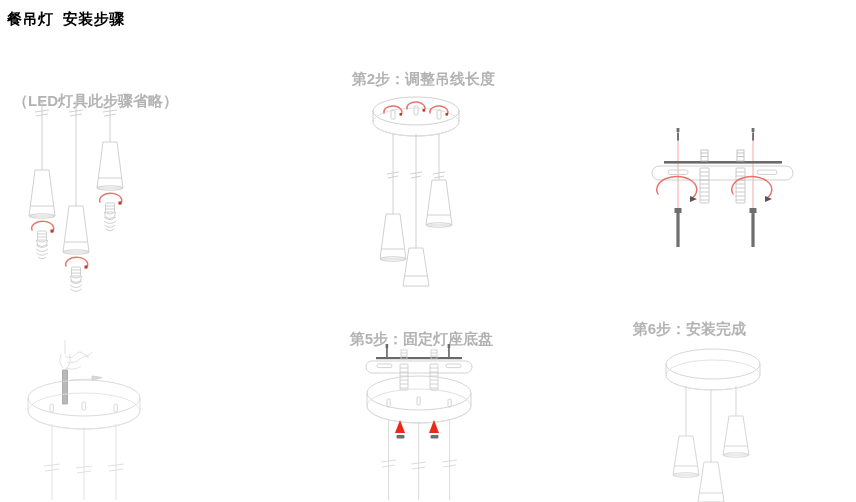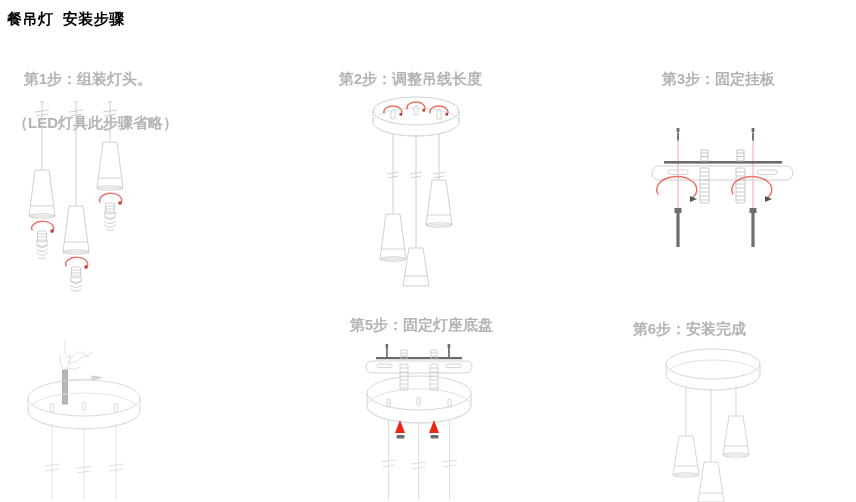--- a/index.html
+++ b/index.html
@@ -46,43 +46,42 @@
   }
   .panel {
     position: absolute;
   }
   .panel svg {
     display: block;
     overflow: visible;
   }
   
   #label-1 { left: 7px;  top: 46px; }
-  #label-2 { left: 322px; top: 46px; }
+  #label-2 { left: 335px; top: 46px; }
   #label-3 { left: 645px; top: 46px; }
   #label-4 { left: 7px;  top: 296px; }
-  #label-5 { left: 333px; top: 292px; }
+  #label-5 { left: 333px; top: 306px; }
   #label-6 { left: 616px; top: 296px; }
 
   
   #panel-1 { left: 10px;  top: 98px;  width: 160px; height: 185px; }
   #panel-2 { left: 368px; top: 96px;  width: 150px; height: 190px; }
   #panel-3 { left: 650px; top: 118px; width: 145px; height: 135px; }
   #panel-4 { left: 12px;  top: 332px; width: 160px; height: 170px; }
   #panel-5 { left: 356px; top: 340px; width: 150px; height: 162px; }
   #panel-6 { left: 655px; top: 342px; width: 145px; height: 160px; }
 </style>
 </head>
 <body>
 
 <div class="page">
 
   <div class="doc-title">餐吊灯  安装步骤</div>
 
   <div class="step-label" id="label-1">
-    <span>第1步：组装灯头。</span>
     <span class="line2">（LED灯具此步骤省略）</span>
   </div>
 
   <div class="panel" id="panel-1">
     <svg width="160" height="185" viewBox="0 0 160 185">
       <g fill="none" stroke="#cbcbcb" stroke-width="0.9" stroke-linejoin="round">
 
         <g>
           <line x1="32" y1="4" x2="32" y2="72"></line>
           <line x1="25" y1="14" x2="39" y2="12"></line>
@@ -218,23 +217,20 @@
         <path d="M62 17 a9 6 0 1 1 17 1.5"></path>
       </g>
       <g fill="#c0392b" stroke="none">
         <rect x="31.5" y="17" width="2.6" height="2.6"></rect>
         <rect x="54.5" y="13" width="2.6" height="2.6"></rect>
         <rect x="77.5" y="17" width="2.6" height="2.6"></rect>
       </g>
     </svg>
   </div>
 
-  <div class="step-label" id="label-3">
-    <span>第3步：固定挂板</span>
-  </div>
 
   <div class="panel" id="panel-3">
     <svg width="145" height="135" viewBox="0 0 145 135">
 
       <g stroke="#f2aaa4" stroke-width="1">
         <line x1="28" y1="18" x2="28" y2="98"></line>
         <line x1="103" y1="18" x2="103" y2="98"></line>
       </g>
 
       <g fill="#6e6e6e" stroke="none">

